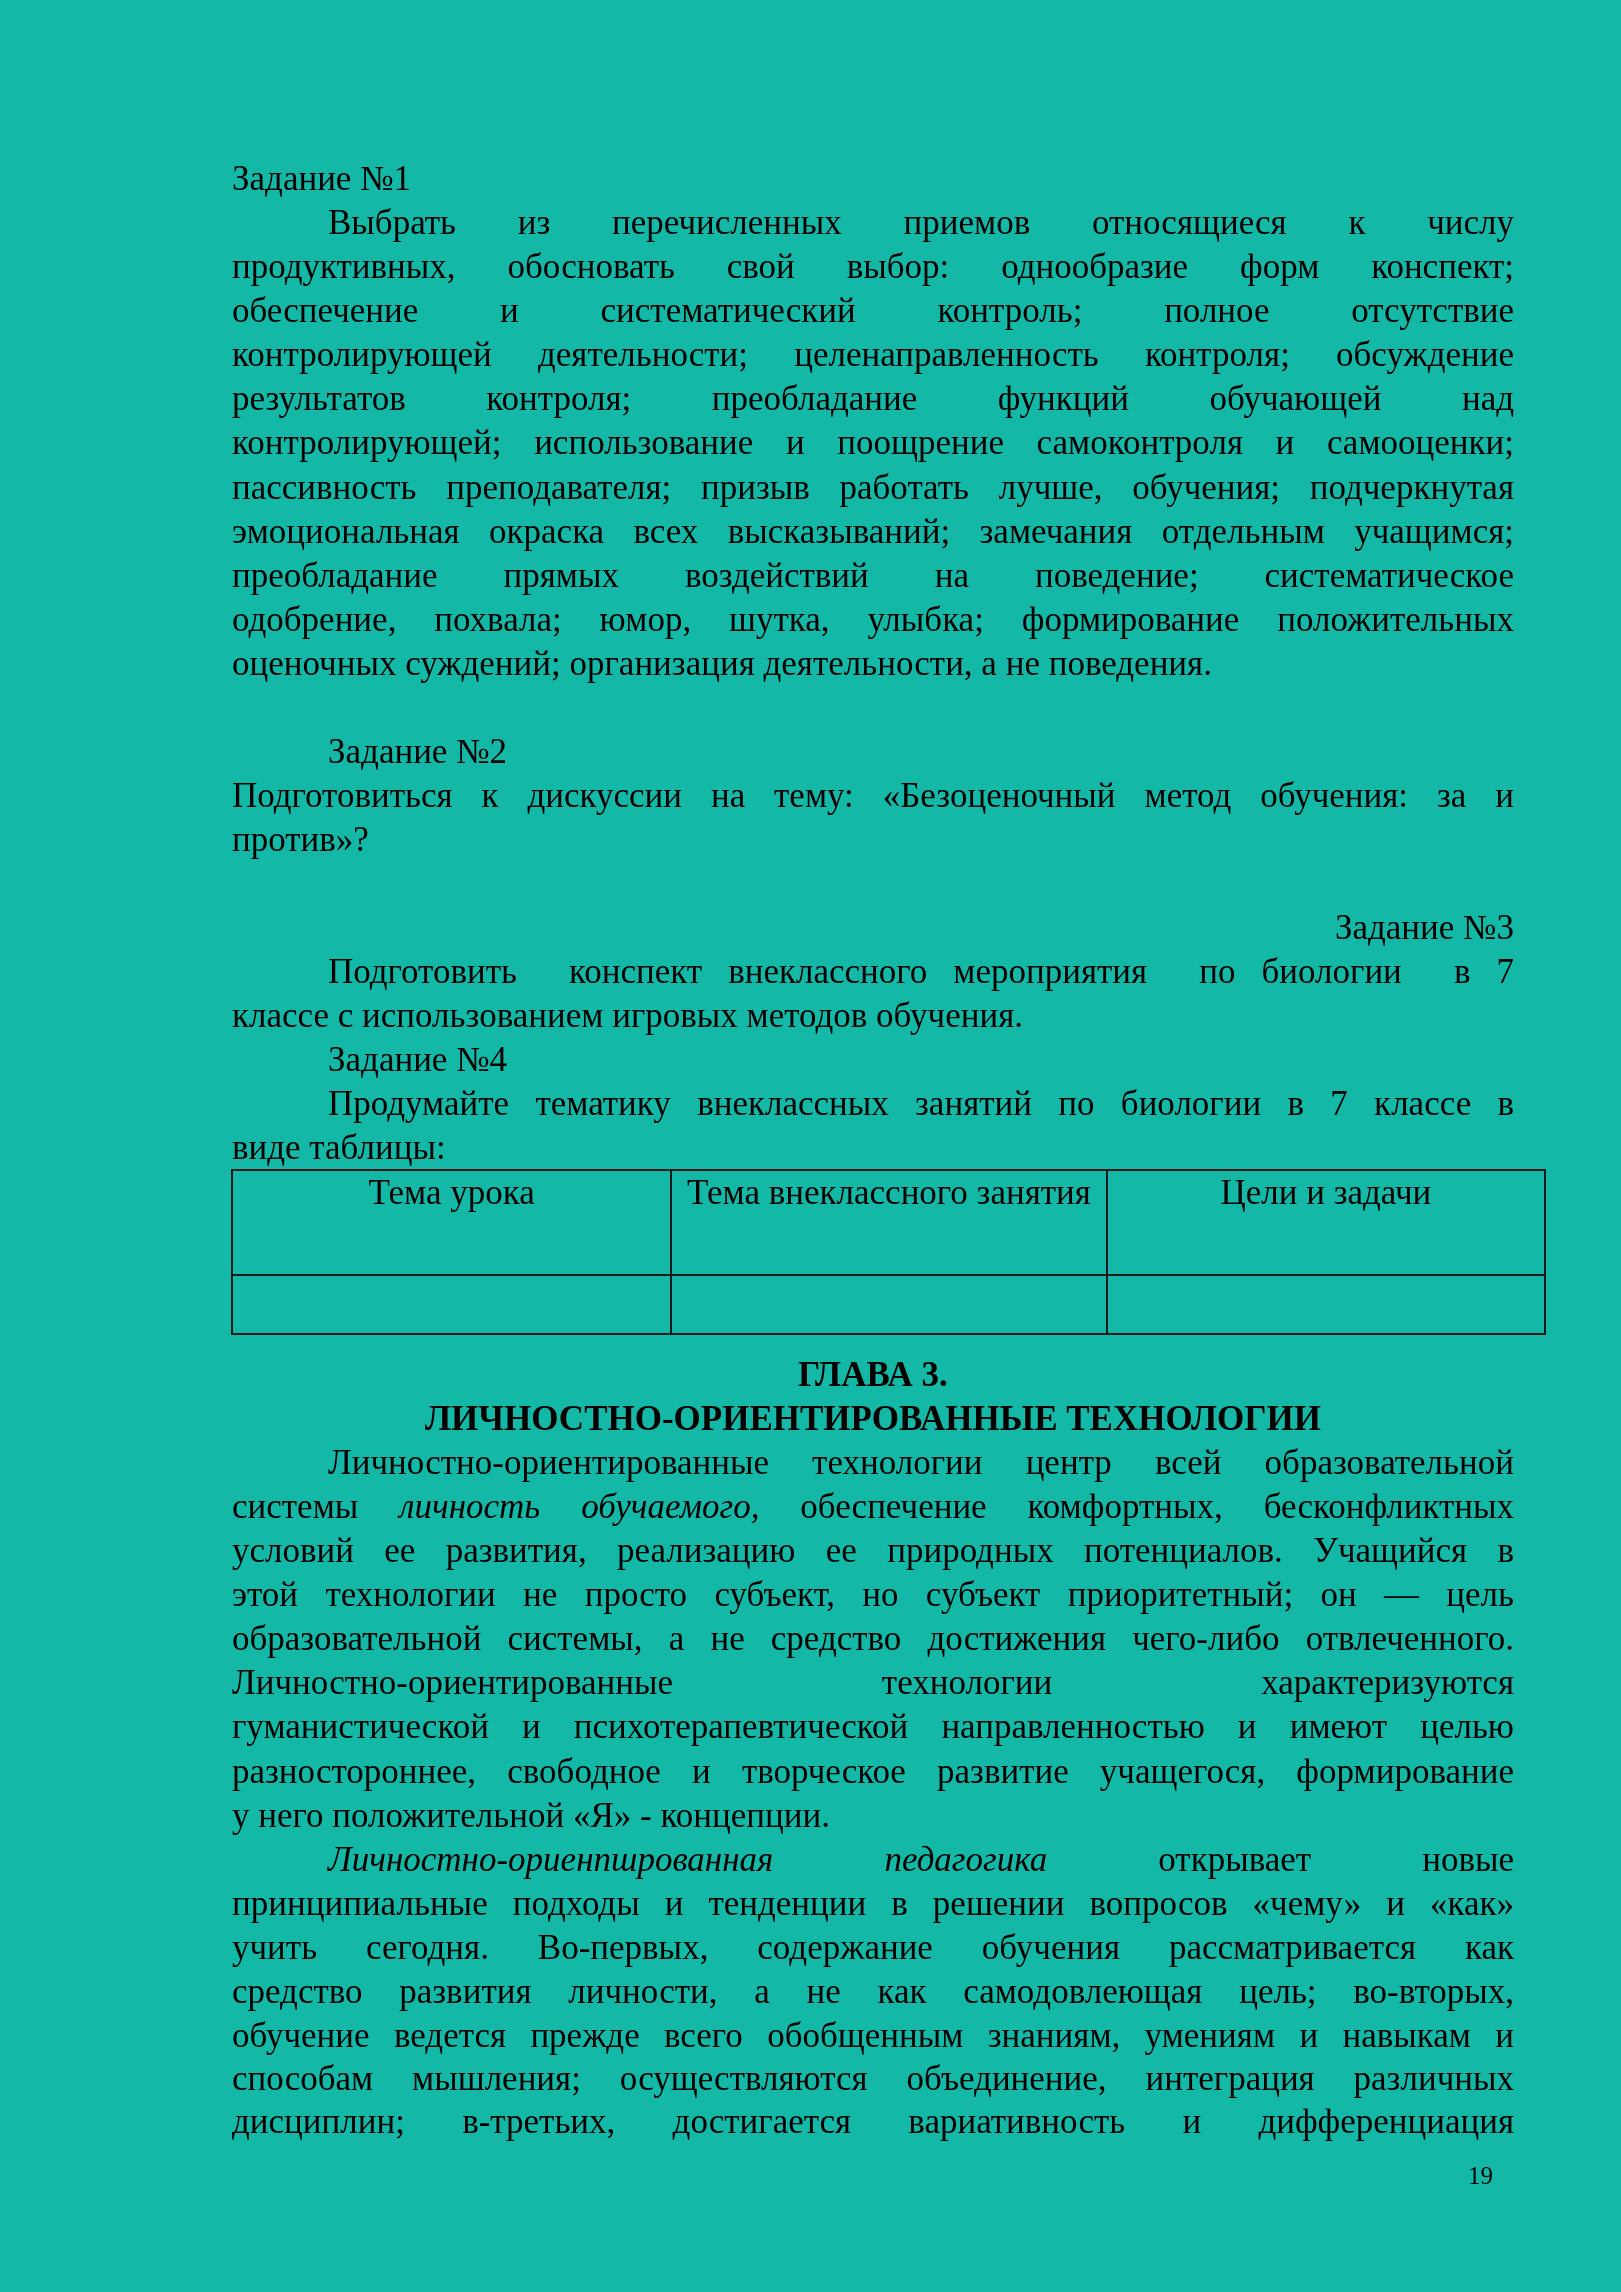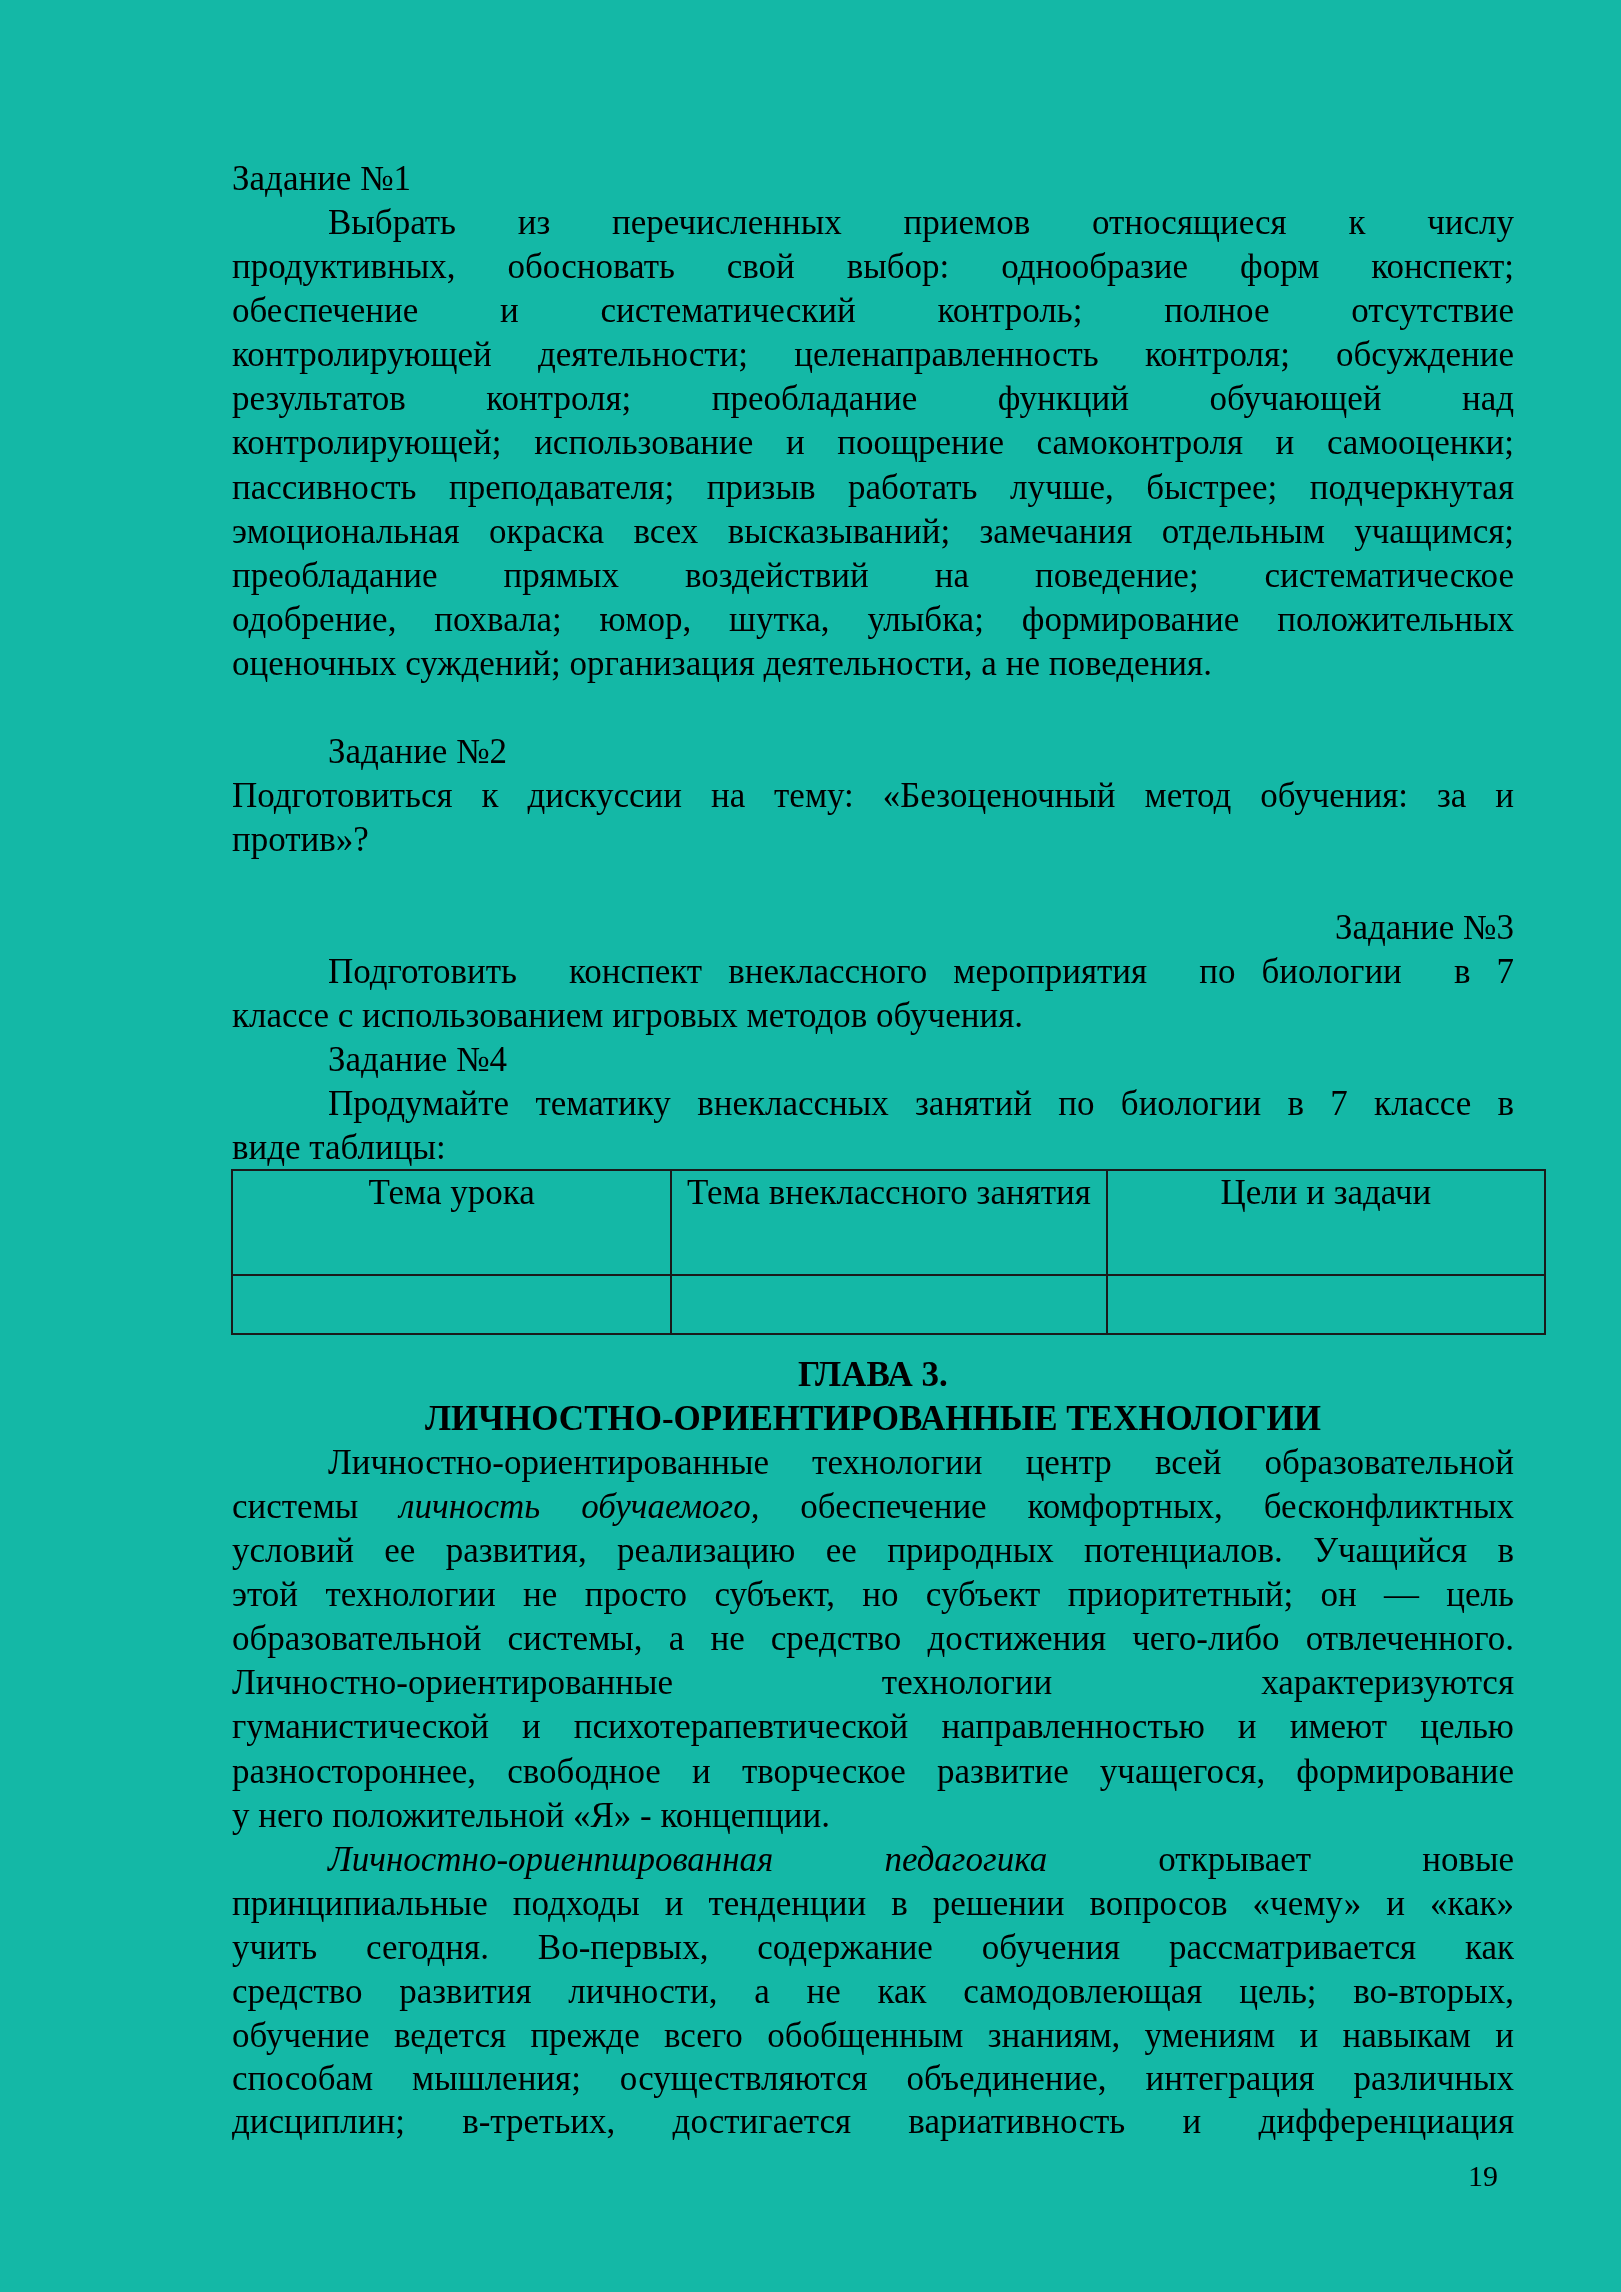--- a/index.html
+++ b/index.html
@@ -14,36 +14,36 @@
   .c { text-align: center; }
   .ind { padding-left: 96px; box-sizing: border-box; }
   .b { font-weight: bold; }
   i { font-style: italic; }
   table.tasks { position: absolute; left: 231px; top: 1169px; width: 1315px;
                 border-collapse: collapse; font-size: 35px; border-radius: 15px; }
   table.tasks td { border: 2.5px solid #1a1a1a; vertical-align: top; text-align: center;
                    line-height: 44px; padding: 0 5.9px; }
   table.tasks tr.hdr td { height: 103px; }
   table.tasks tr.row td { height: 57px; }
-  .pnum { position: absolute; left: 1468px; top: 2156px; font-size: 30px; line-height: 39px; }
+  .pnum { position: absolute; left: 1468px; top: 2156px; font-size: 25px; line-height: 39px; }
 </style>
 </head>
 <body>
 
 <div class="page">
   <div class="col" style="top:0;">
 
     <div class="ln l" style="top:157px;">Задание №1</div>
     <div class="ln j ind" style="top:201px;">Выбрать из перечисленных приемов относящиеся к числу</div>
     <div class="ln j" style="top:245px;">продуктивных, обосновать свой выбор: однообразие форм конспект;</div>
     <div class="ln j" style="top:289px;">обеспечение и систематический контроль; полное отсутствие</div>
     <div class="ln j" style="top:333px;">контролирующей деятельности; целенаправленность контроля; обсуждение</div>
     <div class="ln j" style="top:377px;">результатов контроля; преобладание функций обучающей над</div>
     <div class="ln j" style="top:421px;">контролирующей; использование и поощрение самоконтроля и самооценки;</div>
-    <div class="ln j" style="top:466px;">пассивность преподавателя; призыв работать лучше, быстрее; подчеркнутая</div>
+    <div class="ln j" style="top:466px;">пассивность преподавателя; призыв работать лучше, обучения; подчеркнутая</div>
     <div class="ln j" style="top:510px;">эмоциональная окраска всех высказываний; замечания отдельным учащимся;</div>
     <div class="ln j" style="top:554px;">преобладание прямых воздействий на поведение; систематическое</div>
     <div class="ln j" style="top:598px;">одобрение, похвала; юмор, шутка, улыбка; формирование положительных</div>
     <div class="ln l" style="top:642px;">оценочных суждений; организация деятельности, а не поведения.</div>
 
     <div class="ln l ind" style="top:730px;">Задание №2</div>
     <div class="ln j" style="top:774px;">Подготовиться к дискуссии на тему: «Безоценочный метод обучения: за и</div>
     <div class="ln l" style="top:818px;">против»?</div>
 
     <div class="ln l" style="top:906px;text-align:right;">Задание №3</div>

